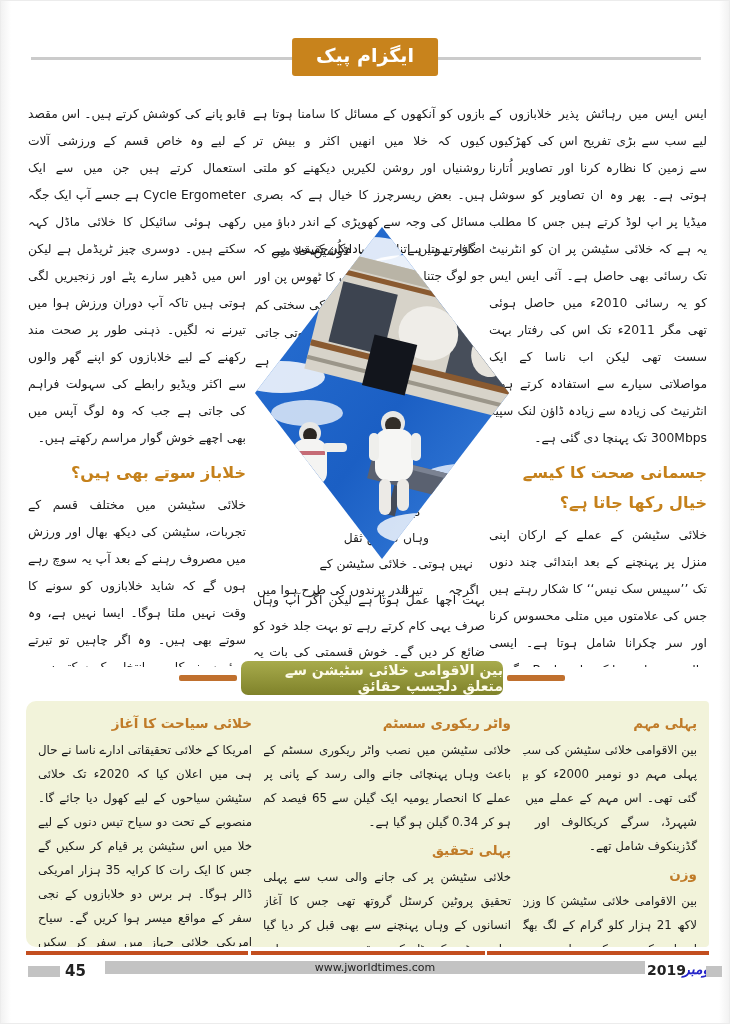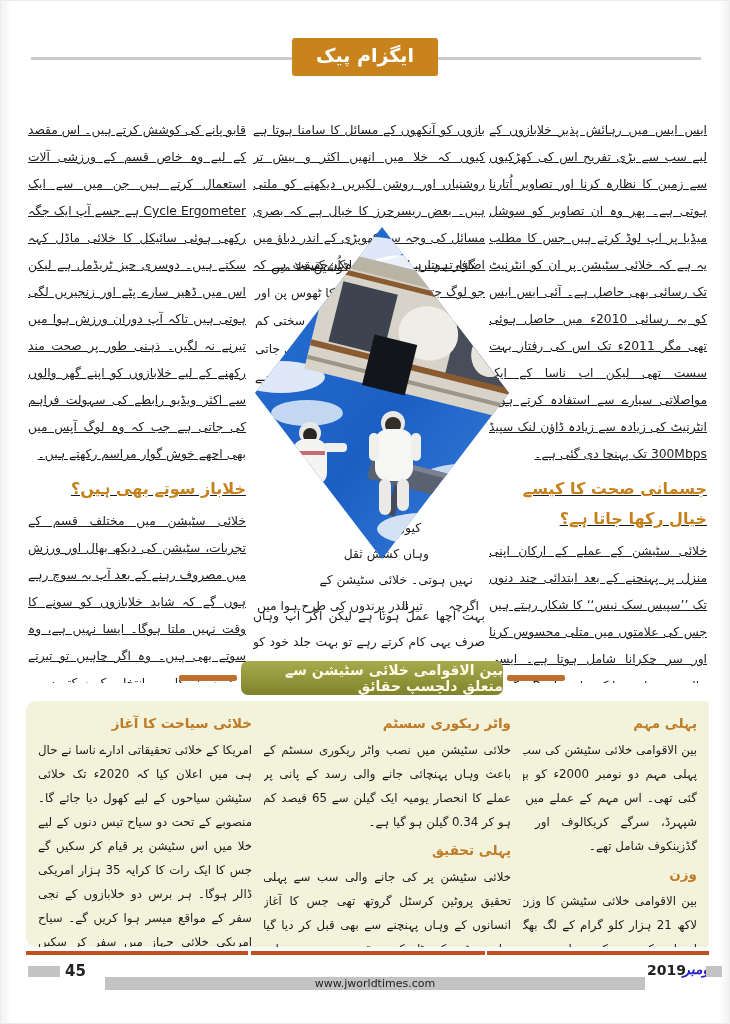--- a/index.html
+++ b/index.html
@@ -8,22 +8,22 @@
   .scan-edge{position:absolute;top:0;bottom:0;width:10px;background:linear-gradient(90deg,#e9e9e9,#ffffff);opacity:.6;}
   .scan-edge.right{right:0;transform:scaleX(-1);}
 
   
   .head-rule{position:absolute;top:56px;left:30px;right:28px;height:3px;background:#cbcbcb;}
   .badge{position:absolute;top:37px;left:50%;transform:translateX(-50%);
          background:#c8831c;color:#ffffff;font-size:19px;font-weight:bold;
          padding:5px 24px 9px;border-radius:3px;direction:rtl;line-height:24px;}
 
   
-  .col{position:absolute;top:116px;height:566px;overflow:hidden;direction:rtl;
-       text-align:justify;font-size:12.3px;line-height:27px;color:#1c1c1c;text-decoration:underline;}
+  .col{position:absolute;top:100px;height:566px;overflow:hidden;direction:rtl;
+       text-align:justify;font-size:12.3px;line-height:27px;color:#1c1c1c;}
   .col p{margin:0;}
   .col-right{left:488px;width:218px;}
   .col-mid{left:252px;width:232px;}
   .col-left{left:27px;width:218px;}
   .h-orange{color:#c5811b;font-size:16px;font-weight:bold;line-height:30px;margin:6px 0 4px;text-align:right;}
 
   
   .frag{position:absolute;white-space:nowrap;font-size:12.3px;line-height:26px;}
   .f0{top:135px;right:10px;} .f1{top:137px;left:18px;}
   .f2{top:163px;left:2px;}  .f3{top:191px;left:2px;}
@@ -55,21 +55,21 @@
   .fb-right{left:486px;width:222px;}
   .fb-mid{left:250px;width:272px;}
   .fb-left{left:25px;width:238px;border-radius:10px;}
   .redline{position:absolute;top:950px;height:4px;background:#c34e1f;}
   .rl-right{left:486px;width:222px;} .rl-mid{left:250px;width:234px;} .rl-left{left:25px;width:222px;}
 
   
   .footer{position:absolute;top:960px;left:0;right:0;height:22px;font-size:11px;color:#222;}
   .fbar{position:absolute;background:#c3c3c3;height:11px;top:5px;}
   .fbar-l{left:27px;width:32px;}
-  .fbar-m{left:104px;width:540px;display:flex;align-items:center;justify-content:center;height:13px;top:16px;}
+  .fbar-m{left:104px;width:540px;display:flex;align-items:center;justify-content:center;height:13px;top:0;}
   .fbar-r{left:705px;width:16px;}
   .pageno{position:absolute;left:64px;top:1px;font-weight:bold;font-size:15px;}
   .site{font-size:11px;color:#1e1e1e;}
   .year{position:absolute;left:646px;top:1px;font-weight:bold;font-size:14px;}
   .month{position:absolute;left:682px;top:0;color:#2424c8;font-weight:bold;font-style:italic;font-size:14px;direction:rtl;}
 </style>
 </head>
 <body>
 
 <div class="page">

